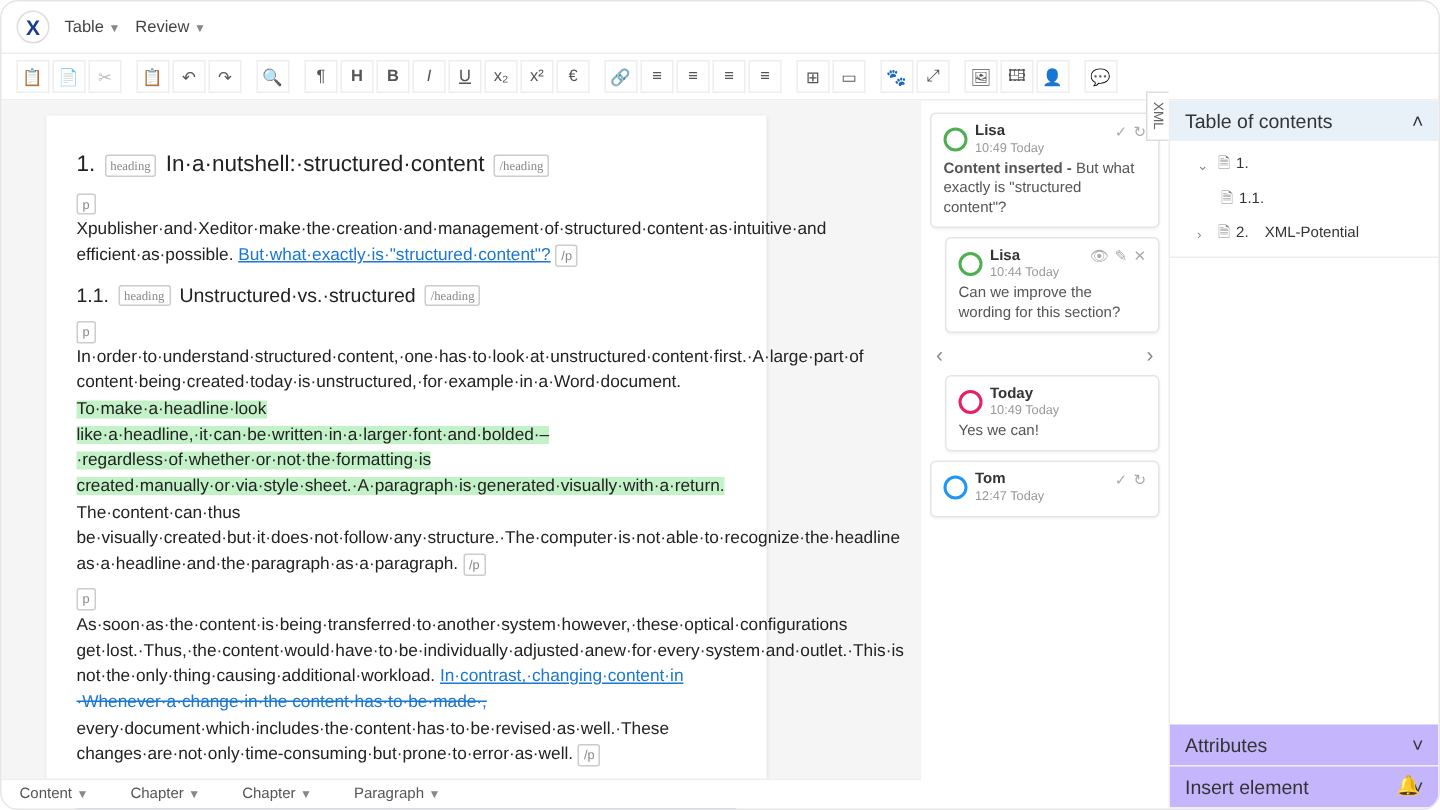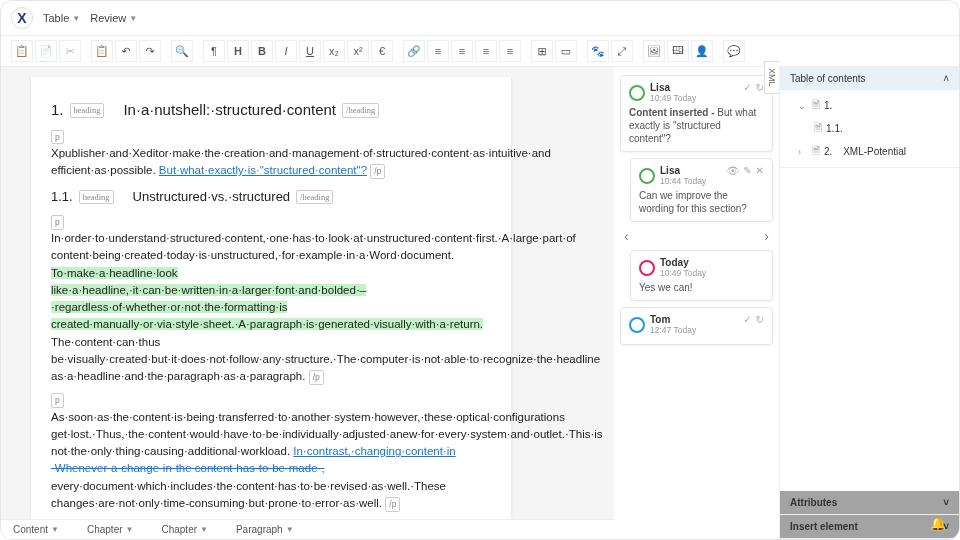--- a/index.html
+++ b/index.html
@@ -11,21 +11,21 @@
   .chev { font-size: 8px; color: #888; }
   .toolbar { display: flex; align-items: center; padding: 4px 10px; gap: 2px; border-top: 1px solid #eee; border-bottom: 1px solid #eee; flex-wrap: wrap; }
   .tbtn { width: 22px; height: 22px; display: flex; align-items: center; justify-content: center; border: 1px solid #eee; cursor: pointer; color: #555; font-size: 11px; background:#fff; }
   .tbtn.dim { color: #bbb; }
   .tsep { width: 6px; }
   .main { flex: 1; display: flex; overflow: hidden; }
   .editor-area { flex: 1; position: relative; background: #f5f5f5; overflow: hidden; }
   .doc { position: absolute; left: 30px; top: 10px; width: 480px; background: #fff; padding: 14px 20px 10px 20px; box-shadow: 0 1px 3px rgba(0,0,0,0.1); font-size: 11.5px; line-height: 1.5; color: #222; }
   .h1row { display: flex; align-items: center; gap: 6px; margin: 8px 0 6px 0; }
   .num { font-size: 15px; }
-  .htitle { font-size: 15px; margin-left: 13px; }
+  .htitle { font-size: 15px; }
   .tag { font-size: 8.5px; color: #888; border: 1px solid #ccc; padding: 0 3px; border-radius: 2px; font-family: Liberation Serif, serif; }
   .ptag { font-size: 8.5px; color: #888; border: 1px solid #ccc; padding: 0 3px; border-radius: 2px; display:inline-block; margin-right:3px; }
   .p { margin: 6px 0; }
   .link { color: #1976d2; text-decoration: underline; }
   .hl { background: #c4f2c8; }
   .strike { text-decoration: line-through; color: #1976d2; }
   .ins { color: #1976d2; text-decoration: underline; }
   .figure { margin-top: 12px; background: #0d3e8c; height: 90px; position: relative; border-radius: 2px; }
   .breadcrumb { position: absolute; bottom: 0; left: 0; right: 0; background: #fff; border-top: 1px solid #eee; display: flex; padding: 4px 12px; gap: 28px; font-size: 10px; color: #555; }
   .bc-item { display: flex; align-items: center; gap: 3px; cursor:pointer; }
@@ -38,22 +38,22 @@
   .avatar.blue { border-color:#2196f3; }
   .uname { font-weight:600; font-size:10px; }
   .utime { font-size:8.5px; color:#999; }
   .cicons { position:absolute; right:0; top:0; display:flex; gap:4px; color:#aaa; font-size:10px; }
   .cbody { font-size:10px; color:#555; line-height:1.3; }
   .cbody .b { font-weight:600; }
   .pager { display:flex; justify-content:space-between; padding:0 4px; color:#888; font-size:14px; }
   .right-panel { width: 180px; border-left: 1px solid #eee; display:flex; flex-direction:column; }
   .xml-tab { writing-mode: vertical-rl; position:absolute; right:180px; top:60px; background:#fff; border:1px solid #ddd; padding:6px 2px; font-size:9px; color:#666; border-right:none; }
   .panel-section { border-bottom:1px solid #eee; }
-  .panel-head { background:#e8f0f8; padding:6px 10px; font-size:10px; display:flex; justify-content:space-between; align-items:center; font-weight:500; }
-  .panel-head.plain { background:#a3a3a3; font-weight:700;}
+  .panel-head { background:#e8f0f8; padding:6px 10px; font-size:13px; display:flex; justify-content:space-between; align-items:center; font-weight:500; }
+  .panel-head.plain { background:#c4b5fd; font-weight:400;}
   .toc { padding: 4px 0; font-size:10px; }
   .toc-item { padding: 3px 10px 3px 10px; display:flex; align-items:center; gap:4px; cursor:pointer; }
   .toc-item.l1 { padding-left:18px; }
   .toc-item.l2 { padding-left:34px; }
   .toc-icon { color:#888; font-size:9px; width:10px; display:inline-block; }
   .doc-icon { color:#888; font-size:10px; }
   .bell { position:absolute; bottom:8px; right:12px; color:#aaa; font-size:13px; }
 </style>
 </head>
 <body>

